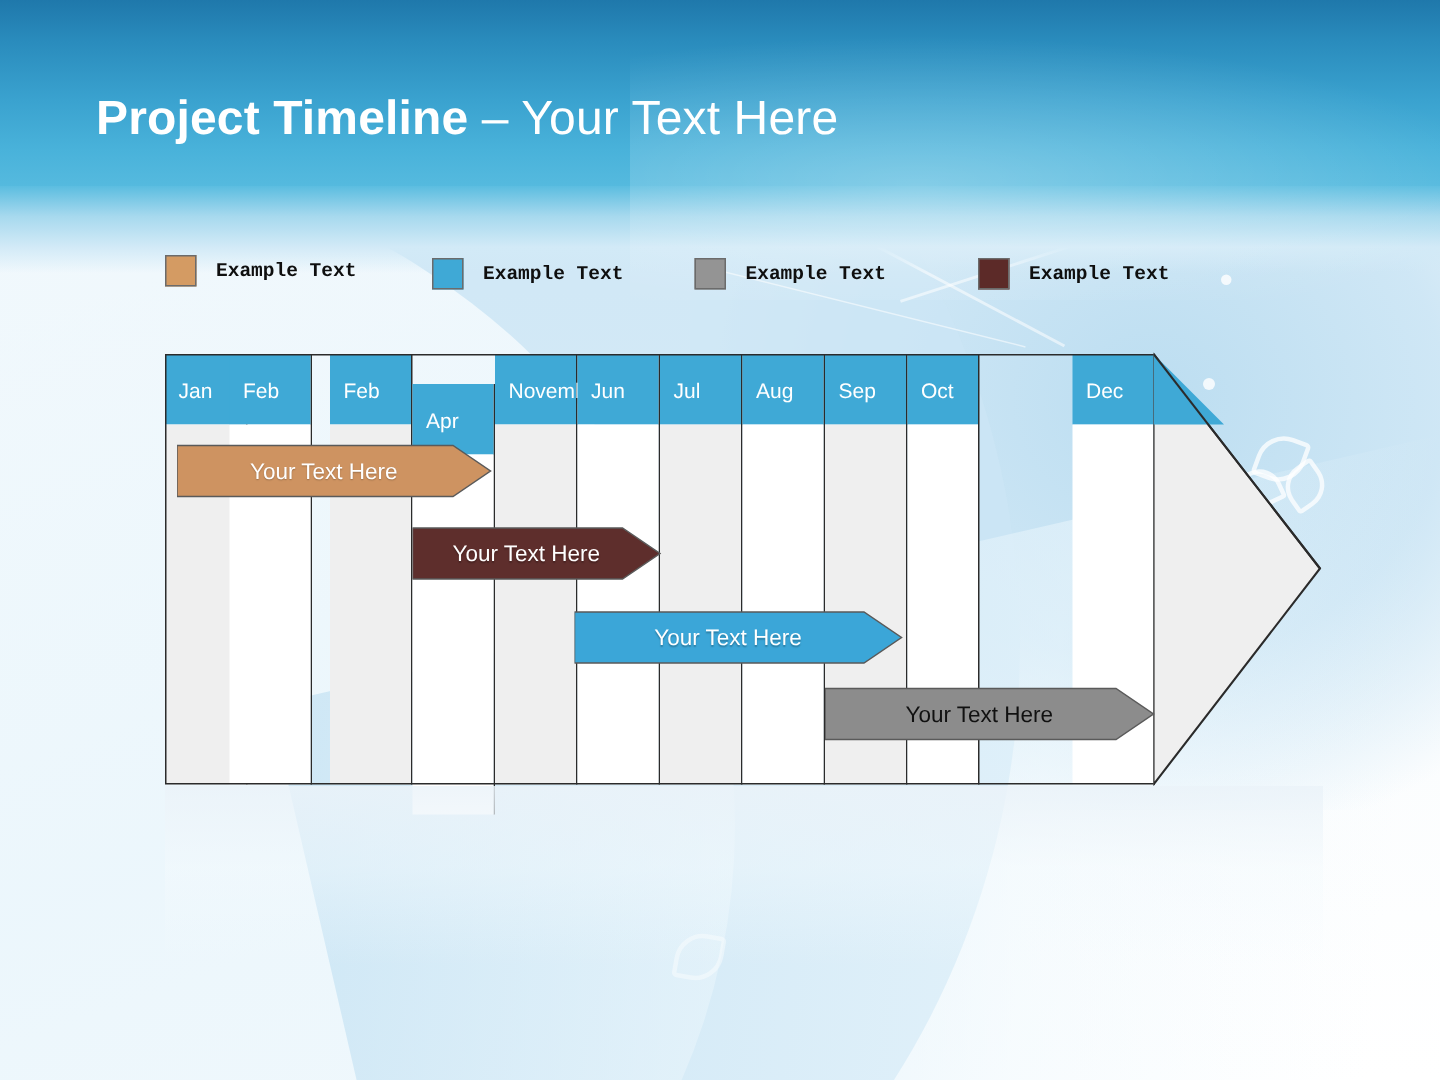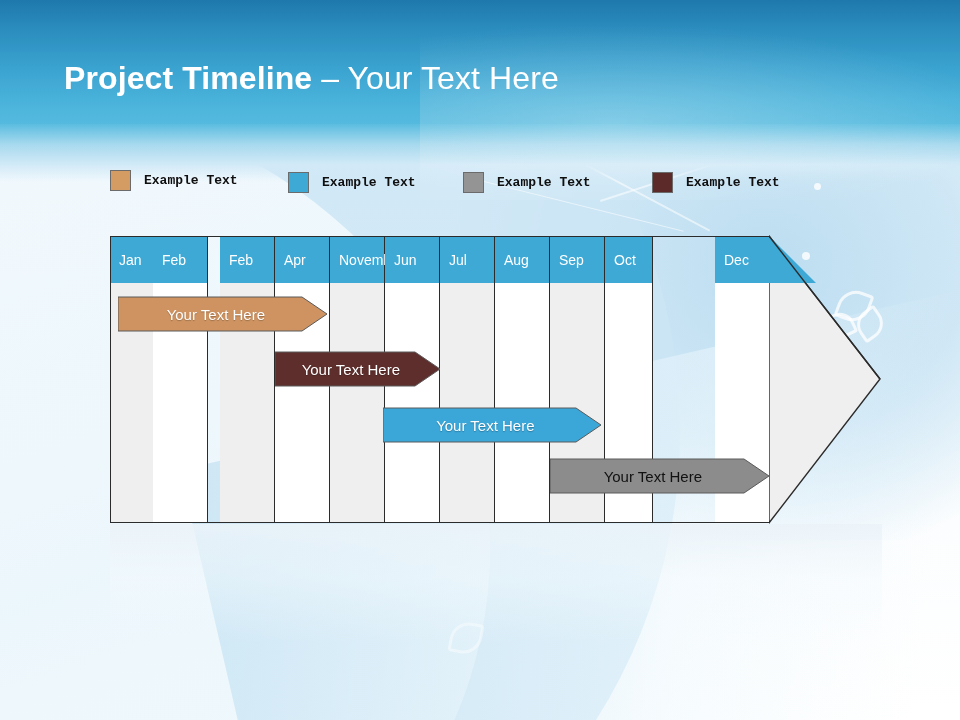--- a/index.html
+++ b/index.html
@@ -288,21 +288,21 @@
         <div class="col-body shade"></div>
       </div>
       <div class="grid-col" style="left: 43px; width: 55px;">
         <div class="col-head">Feb</div>
         <div class="col-body plain"></div>
       </div>
       <div class="grid-col" style="left: 110px; width: 55px;">
         <div class="col-head">Feb</div>
         <div class="col-body shade"></div>
       </div>
-      <div class="grid-col" style="left: 165px; width: 55px;">
+      <div class="grid-col" style="left: 165px; width: 55px; margin-top: 20px;">
         <div class="col-head">Apr</div>
         <div class="col-body plain"></div>
       </div>
       <div class="grid-col" style="left: 220px; width: 55px;">
         <div class="col-head">November</div>
         <div class="col-body shade"></div>
       </div>
       <div class="grid-col" style="left: 275px; width: 55px;">
         <div class="col-head">Jun</div>
         <div class="col-body plain"></div>

